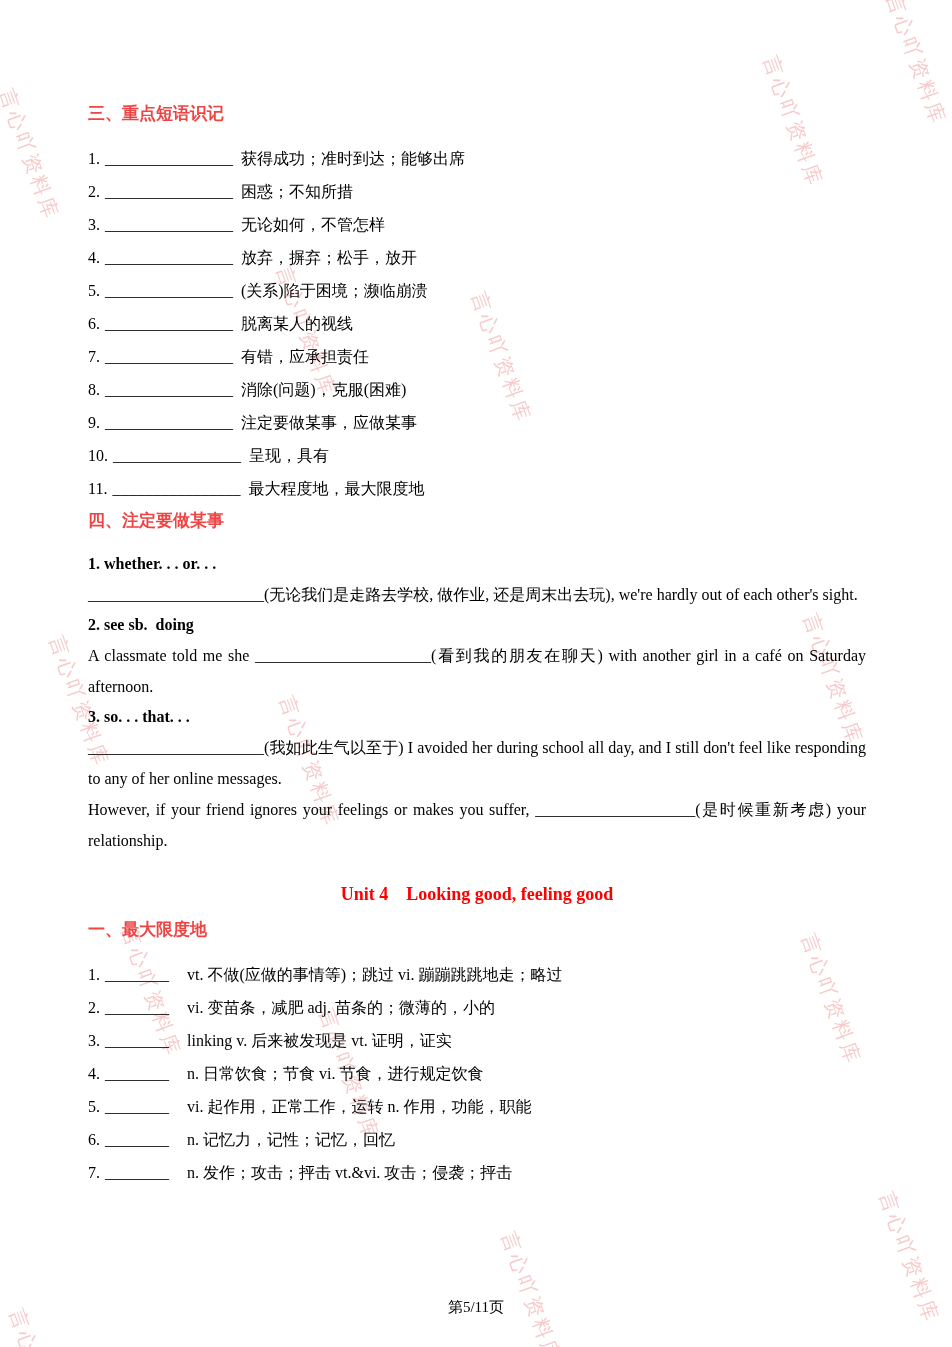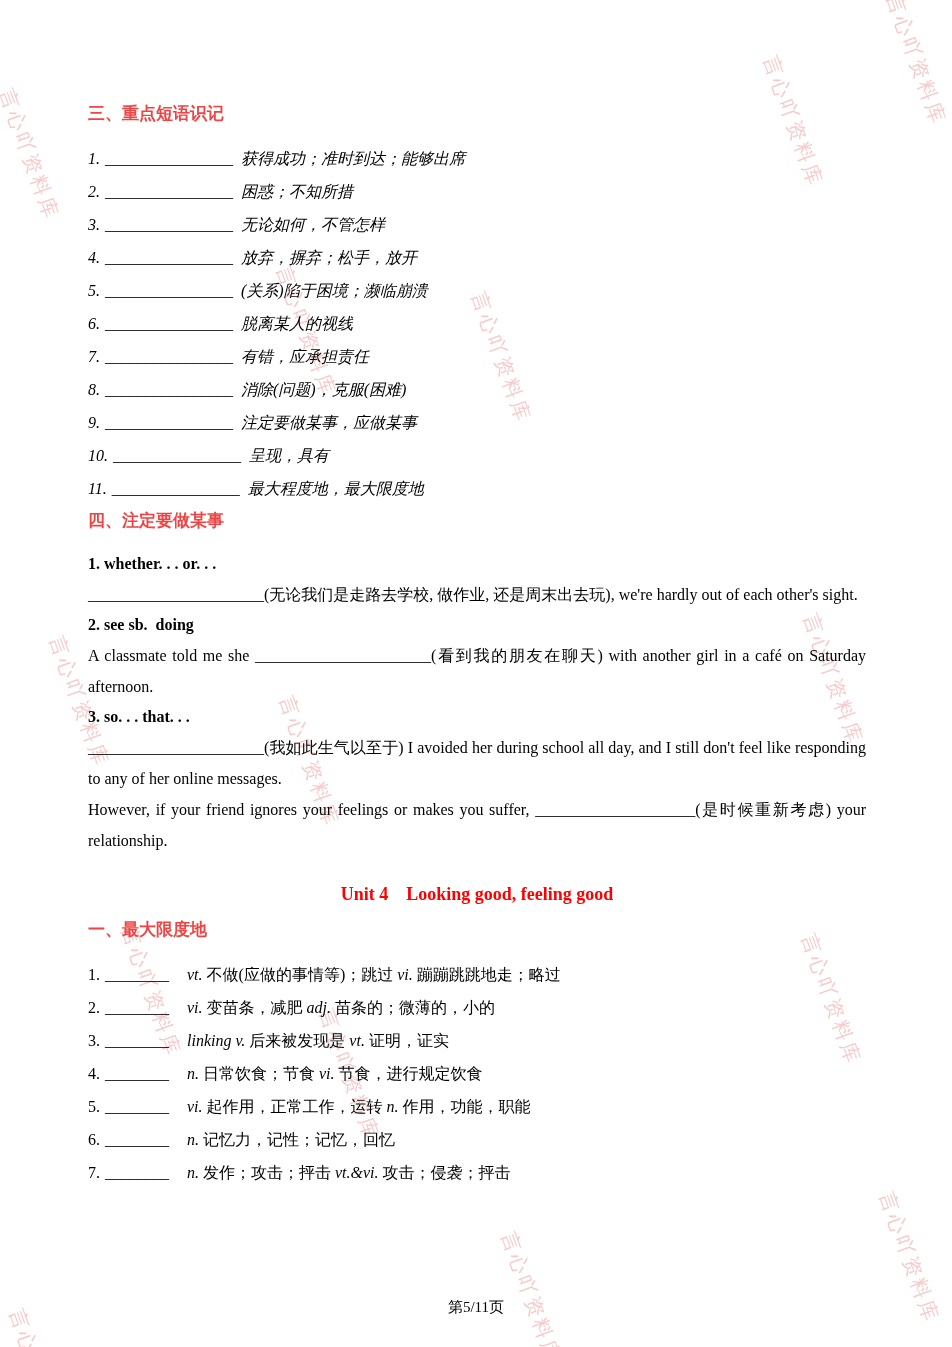--- a/index.html
+++ b/index.html
@@ -39,21 +39,21 @@
   .green-heading {
     font-family: "Liberation Sans", "DejaVu Sans", sans-serif;
     font-weight: bold;
     font-size: 17px;
     line-height: 24px;
     color: #ef4444;
     margin: 0 0 16px 0;
   }
   .green-heading.mt { margin-top: 4px; }
   .phrase-list { margin: 0; }
-  .phrase-row { line-height: 33px; white-space: nowrap; font-style: italic; }
+  .phrase-row { line-height: 33px; white-space: nowrap; }
   .phrase-row .num { margin-right: 5px; }
   .phrase-row .blank { margin-right: 8px; letter-spacing: 0; }
   .pattern-list { margin: 0; }
   .pattern-title {
     font-weight: bold;
     line-height: 30px;
     white-space: pre-wrap;
   }
   .pattern-body {
     line-height: 31px;
@@ -66,21 +66,21 @@
     line-height: 28px;
     color: #ff0000;
     text-align: center;
     margin: 24px 0 10px 0;
     white-space: pre;
   }
   .word-list { margin: 0; }
   .word-row { line-height: 33px; }
   .word-row .num { margin-right: 5px; }
   .word-row .blank { margin-right: 18px; }
-  .word-row .pos { font-style: italic; }
+  .word-row .pos { }
   .footer {
     position: absolute;
     left: 0; right: 0;
     bottom: 30px;
     text-align: center;
     font-size: 15px;
     z-index: 2;
   }
 </style>
 </head>

